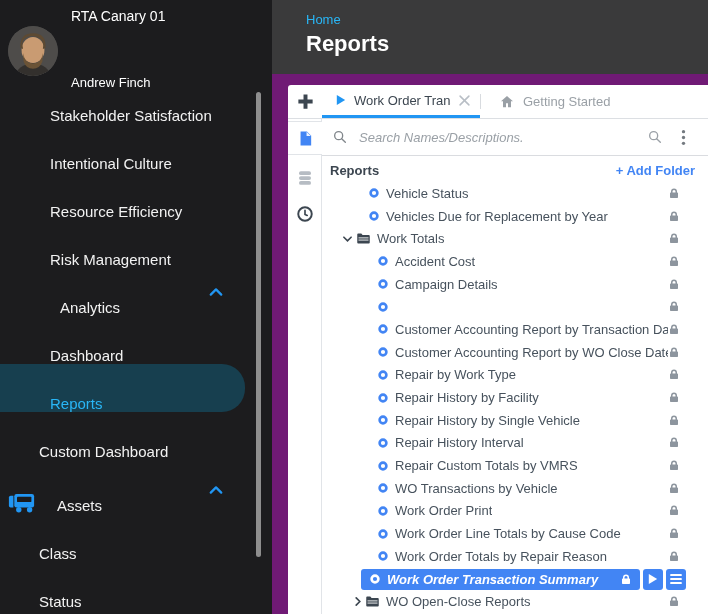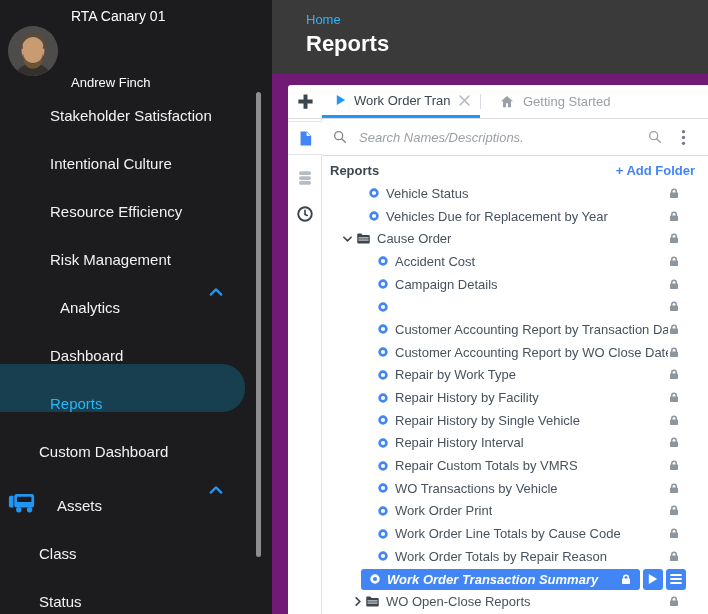--- a/index.html
+++ b/index.html
@@ -321,21 +321,21 @@
                       <svg viewBox="0 0 10 6" width="9" height="6">
                         <path d="M1 1l4 4 4-4" fill="none" stroke="currentColor" stroke-width="1.8" stroke-linecap="round"></path>
                       </svg>
                     </span>
                     <span class="icon foldico">
                       <svg viewBox="0 0 24 24" width="15" height="15">
                         <path fill="currentColor" d="M2 5.5A1.5 1.5 0 0 1 3.5 4h5l2 2.5h10A1.5 1.5 0 0 1 22 8v10.5a1.5 1.5 0 0 1-1.5 1.5h-17A1.5 1.5 0 0 1 2 18.5z"></path>
                         <path d="M4 11h16M4 14.5h16" stroke="#fff" stroke-width="1.6" opacity="0.9"></path>
                       </svg>
                     </span>
-                    <span class="row-label">Cause Order</span>
+                    <span class="row-label">Work Totals</span>
                   </div>
                   <span class="icon lock">
                     <svg viewBox="0 0 24 24" width="12" height="13">
                       <path fill="currentColor" d="M6 10V8a6 6 0 0 1 12 0v2h.5A1.5 1.5 0 0 1 20 11.5v8A1.5 1.5 0 0 1 18.5 21h-13A1.5 1.5 0 0 1 4 19.5v-8A1.5 1.5 0 0 1 5.5 10zm3 0h6V8a3 3 0 0 0-6 0z"></path>
                     </svg>
                   </span>
                 </div>
                 <div class="tree-row lvl2 leaf">
                   <div class="row-left">
                     <span class="icon ring">

